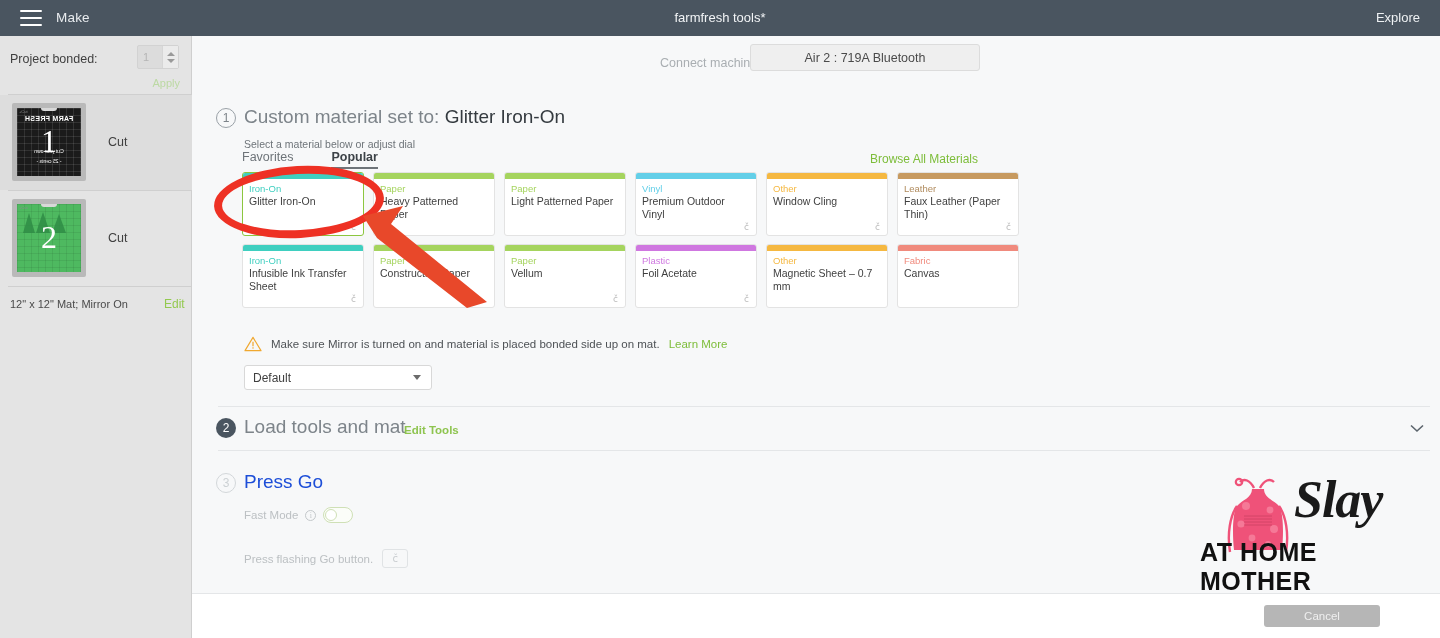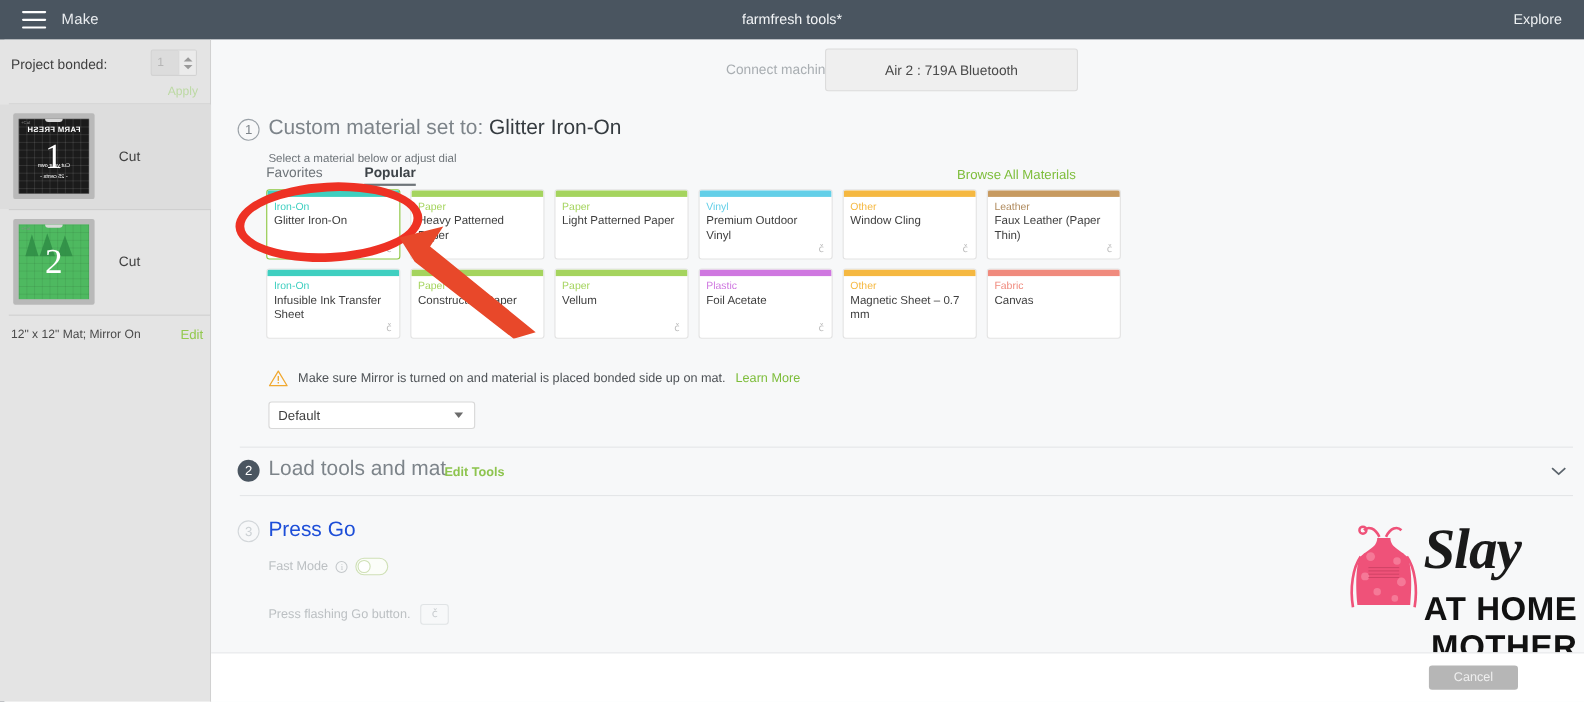--- a/index.html
+++ b/index.html
@@ -127,21 +127,21 @@
   
   .main {
     position: absolute; left: 192px; top: 36px; width: 1248px; height: 602px;
     background: #f7f8f9;
   }
   .connect-row { position: absolute; left: 0; top: 0; width: 1248px; height: 62px; }
   .connect-label {
     position: absolute; left: 468px; top: 20px; font-size: 12.5px; color: #a9aeb2;
   }
   .machine-btn {
-    position: absolute; left: 558px; top: 8px; width: 230px; height: 39px;
+    position: absolute; left: 558px; top: 8px; width: 230px; height: 27px;
     background: #efefef; border: 1px solid #dcdcdc; border-radius: 3px;
     font-size: 12.5px; color: #4a4a4a; display: flex; align-items: center;
     justify-content: center; cursor: pointer;
   }
 
   .step-num {
     position: absolute; width: 20px; height: 20px; border-radius: 50%;
     display: flex; align-items: center; justify-content: center;
     font-size: 12px;
   }
@@ -230,35 +230,35 @@
     display: flex; align-items: center; justify-content: center;
     font-size: 10px; color: #c9cdd0; font-family: "DejaVu Sans", sans-serif;
   }
 
   
   .footer {
     position: absolute; left: 192px; top: 593px; width: 1248px; height: 45px;
     background: #ffffff; border-top: 1px solid #e4e6e8;
   }
   .cancel-btn {
-    position: absolute; right: 60px; top: 11px; width: 81px; height: 22px;
+    position: absolute; right: 60px; top: 11px; width: 116px; height: 22px;
     background: #b6b6b6; border-radius: 3px; color: #efefef; font-size: 11.5px;
     display: flex; align-items: center; justify-content: center; cursor: pointer;
   }
 
   
   .logo { position: absolute; left: 1194px; top: 470px; width: 240px; height: 100px; }
   .logo .slay {
     position: absolute; left: 100px; top: 0px; font-size: 52px;
     font-family: "Liberation Serif", serif; font-style: italic;
     font-weight: bold; color: #1a1a1a; letter-spacing: -1px;
   }
   .logo .ahm {
-    position: absolute; left: 6px; top: 68px; font-size: 30px;
-    font-weight: bold; color: #111111; letter-spacing: .5px; text-align: right;
+    position: absolute; left: 6px; top: 68px; font-size: 25px;
+    font-weight: bold; color: #111111; letter-spacing: .5px;
   }
 
   
   .red-ellipse {
     position: absolute; left: 214px; top: 166px; width: 170px; height: 72px;
     border: 8px solid #ee3124; border-radius: 50%;
     transform: rotate(-3deg);
   }
   .red-arrow { position: absolute; left: 355px; top: 198px; width: 140px; height: 110px; }
 </style>

